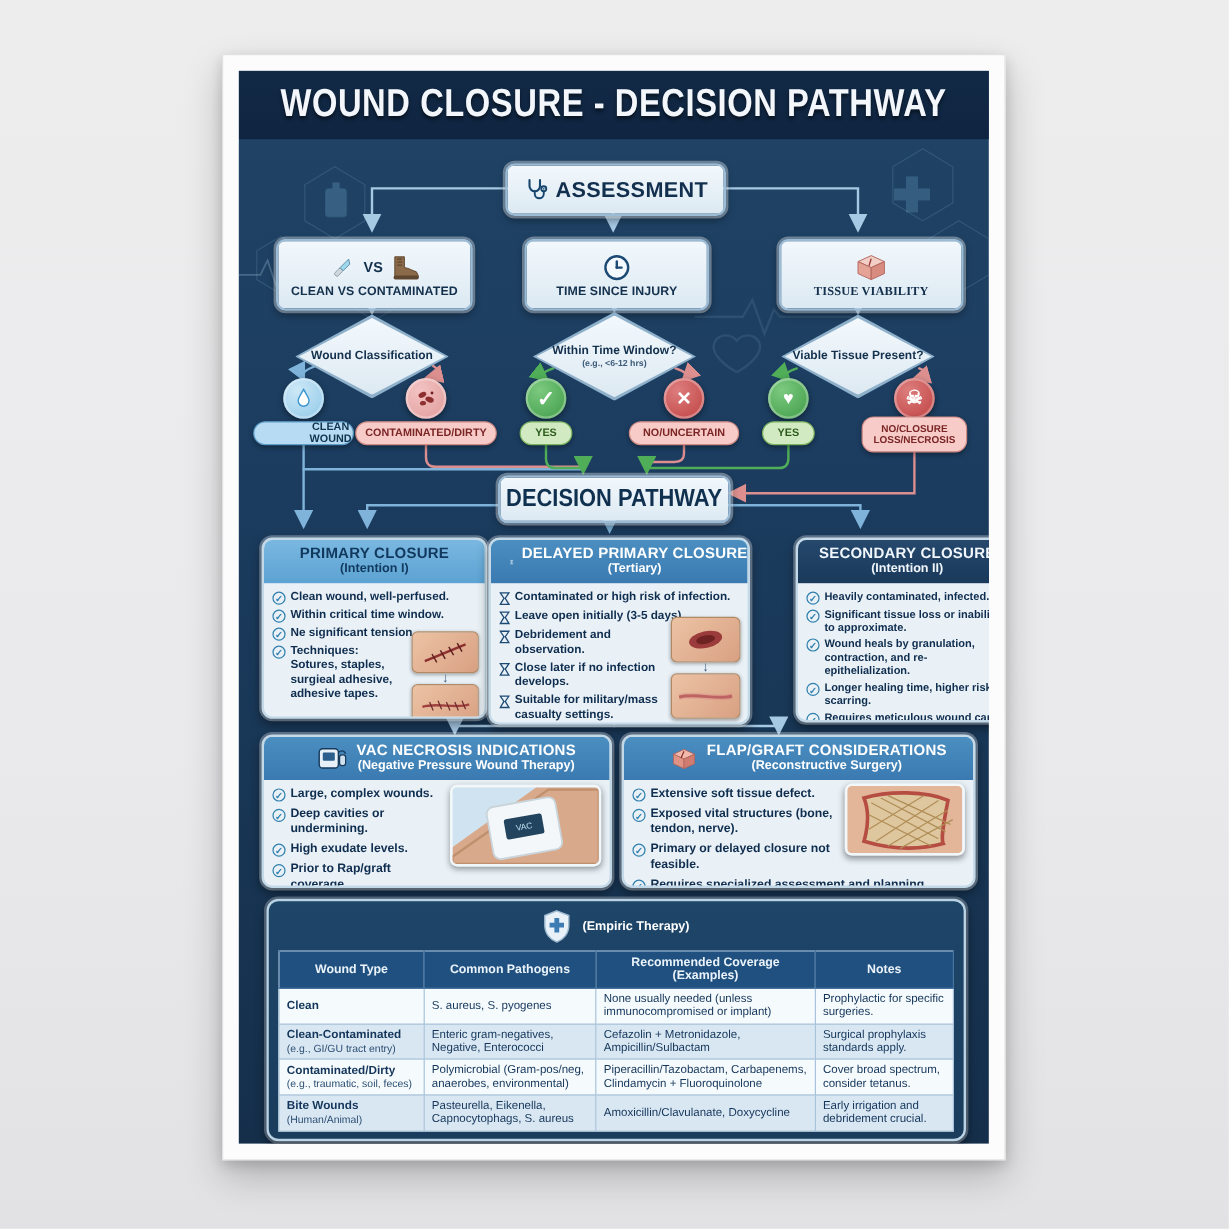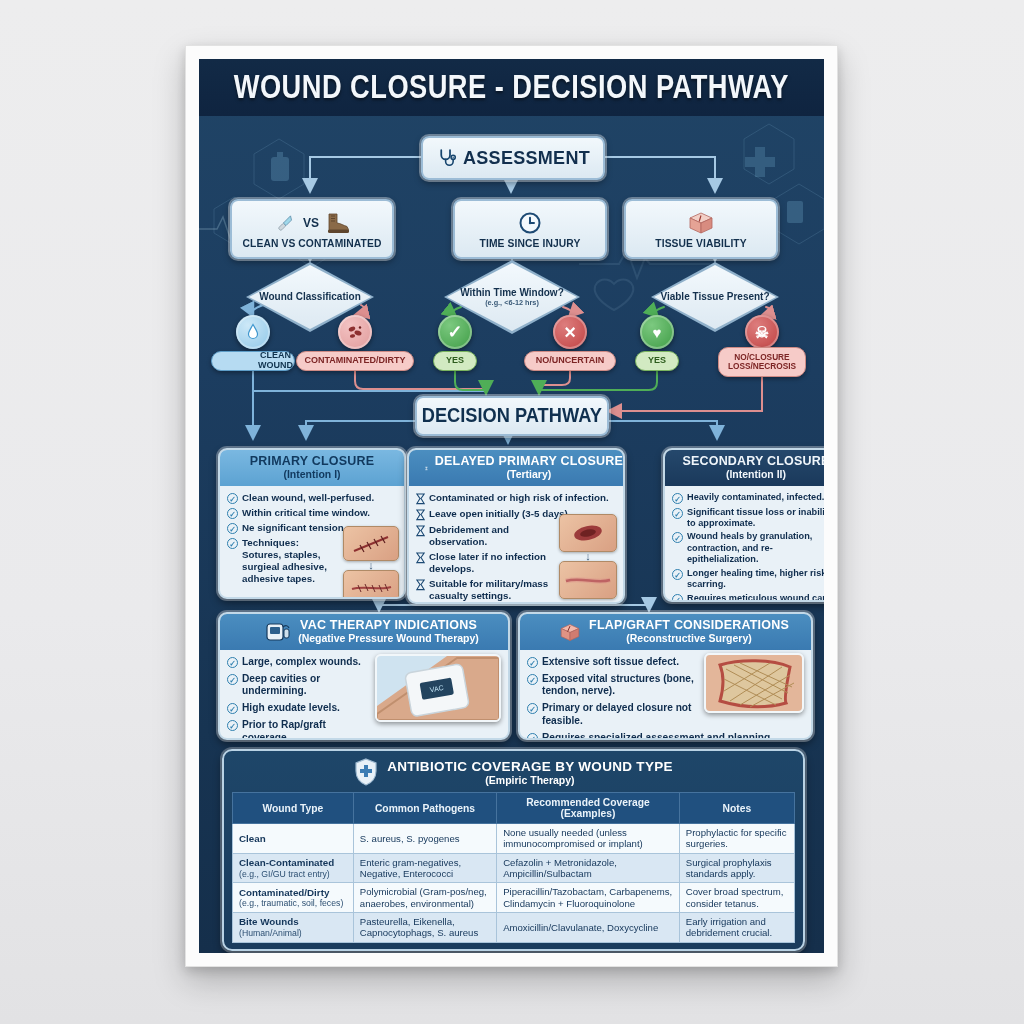--- a/index.html
+++ b/index.html
@@ -164,31 +164,31 @@
        </svg>
        <span class="vs">VS</span>
        <svg width="26" height="22" viewBox="0 0 26 22">
          <path d="M5 2 h8 v9 c4 .5 6.5 2.5 10 3.5 l1.5 3 V19 H5 z" fill="#8a6a48" stroke="#5f462e" stroke-width="0.8"></path>
          <rect x="4" y="17.5" width="21" height="3.5" rx="1.5" fill="#5f462e"></rect>
          <path d="M7 4 h4 M7 6.5 h4 M7 9 h4" stroke="#5f462e" stroke-width="1"></path>
        </svg>
      </div>
      <span class="lbl">CLEAN VS CONTAMINATED</span>
    </div>
-   <div class="lightbox factor" style="left:238px;width:150px;margin-left:16px;">
+   <div class="lightbox factor" style="left:238px;width:150px;">
      <div class="icons">
        <svg width="24" height="24" viewBox="0 0 24 24">
          <circle cx="12" cy="12" r="9.5" fill="#f4f9fd" stroke="#1d4a74" stroke-width="2"></circle>
          <path d="M12 12 V6.8 M12 12 L16 12" stroke="#1d4a74" stroke-width="2" stroke-linecap="round"></path>
          <circle cx="12" cy="12" r="1.2" fill="#1d4a74"></circle>
        </svg>
      </div>
      <span class="lbl">TIME SINCE INJURY</span>
    </div>
-   <div class="lightbox factor" style="left:425px;width:150px;">
+   <div class="lightbox factor" style="left:450px;width:150px;font-family:Liberation Serif, serif;">
      <div class="icons">
        <svg width="30" height="26" viewBox="0 0 30 26">
          <polygon points="4,8 15,3 26,8 15,13" fill="#f2cfc6" stroke="#b2665e" stroke-width="0.8"></polygon>
          <polygon points="4,8 15,13 15,23 4,18" fill="#e5a395" stroke="#b2665e" stroke-width="0.8"></polygon>
          <polygon points="26,8 15,13 15,23 26,18" fill="#d88c80" stroke="#b2665e" stroke-width="0.8"></polygon>
          <path d="M15 5.5 L13.2 11.5" stroke="#97352e" stroke-width="1.1"></path>
        </svg>
      </div>
      <span class="lbl">TISSUE VIABILITY</span>
    </div>
@@ -376,21 +376,21 @@
 
    <div class="card" style="left:19px;top:553px;width:288px;height:124px;">
      <div class="chead h-mid h-row">
        <svg width="26" height="22" viewBox="0 0 26 22">
          <rect x="2" y="3" width="16" height="16" rx="3" fill="#e8f1f8" stroke="#163a5c" stroke-width="1.2"></rect>
          <rect x="5" y="6" width="10" height="7" rx="1" fill="#2c5f8c"></rect>
          <rect x="19" y="8" width="5" height="9" rx="2" fill="#cfe0ec" stroke="#163a5c" stroke-width="1"></rect>
          <path d="M18 6 q4 -3 6 1" stroke="#163a5c" stroke-width="1.2" fill="none"></path>
        </svg>
        <div class="tt">
-         <span class="t">VAC THERAPY INDICATIONS</span>
+         <span class="t">VAC NECROSIS INDICATIONS</span>
          <span class="s">(Negative Pressure Wound Therapy)</span>
        </div>
      </div>
      <div class="cbody vacb">
        <div class="bullet">
               <span class="ck">✓</span>
               <span>Large, complex wounds.</span>
             </div>
        <div class="bullet">
               <span class="ck">✓</span>
@@ -464,21 +464,20 @@
      </div>
    </div>
 
    <div class="abx">
      <div class="abx-title">
        <svg width="24" height="28" viewBox="0 0 24 28">
          <path d="M12 1 L22 5 V13 C22 20 17.5 25 12 27 C6.5 25 2 20 2 13 V5 Z" fill="#e8f1f8" stroke="#9db9d0" stroke-width="1.2"></path>
          <path d="M10 7 h4 v4 h4 v4 h-4 v4 h-4 v-4 H6 v-4 h4 z" fill="#3c7cb3"></path>
        </svg>
        <div class="tt">
-         <span class="t">ANTIBIOTIC COVERAGE BY WOUND TYPE</span>
          <span class="s">(Empiric Therapy)</span>
        </div>
      </div>
      <table class="abxt">
        <colgroup>
               <col style="width:21.5%">
               <col style="width:25.5%">
               <col style="width:32.5%">
               <col style="width:20.5%">
             </colgroup>

